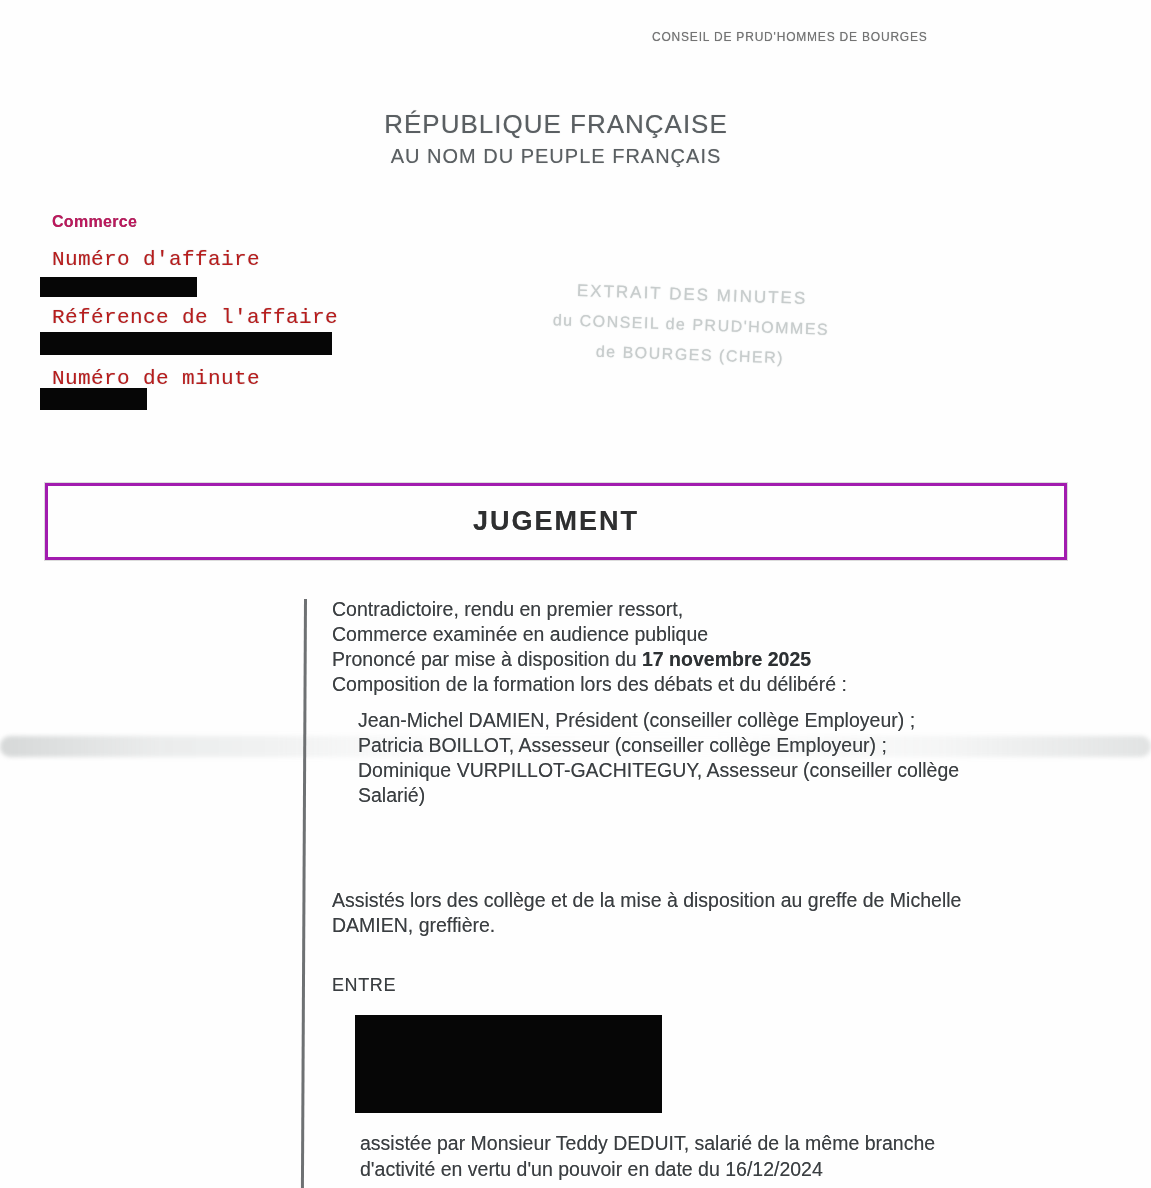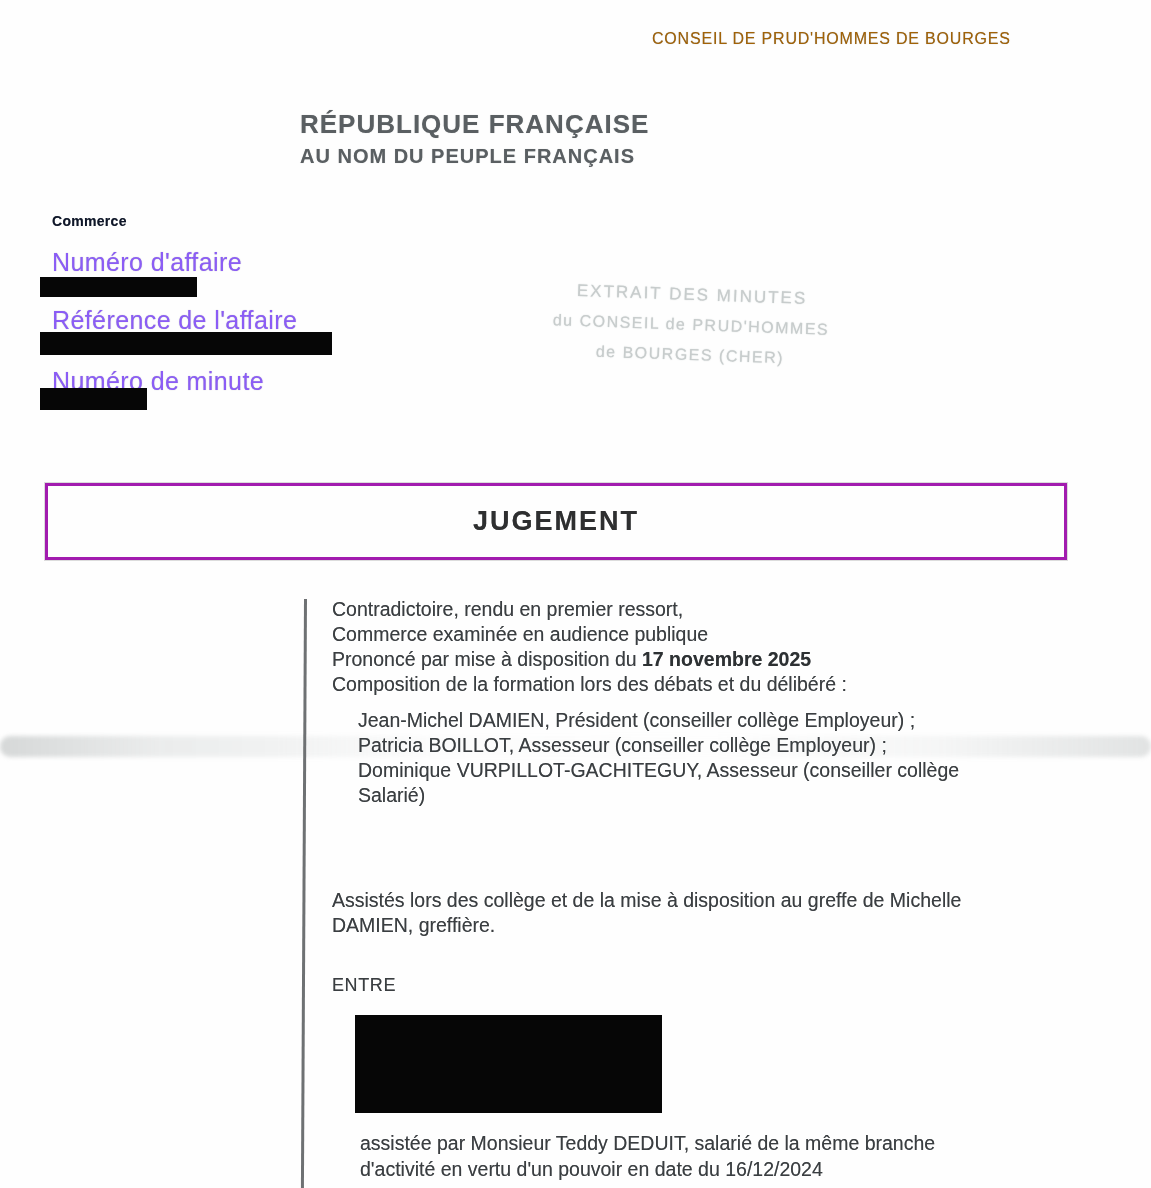--- a/index.html
+++ b/index.html
@@ -8,43 +8,43 @@
     position:relative;
     width:1151px;height:1188px;
     background:#fefefe;
     overflow:hidden;
     font-family:"Liberation Sans","DejaVu Sans",sans-serif;
     color:#3a3e41;
   }
   
   .court-header{
     position:absolute;left:652px;top:30px;width:440px;
-    font-size:16px;letter-spacing:0.8px;color:#a16207;
+    font-size:12px;letter-spacing:0.8px;color:#737373;
     text-shadow:0 0 0.7px rgba(77,82,84,.55);
     white-space:nowrap;
   }
   .masthead{
     position:absolute;left:300px;top:108px;width:512px;
-    color:#5a5f62;
+    text-align:center;color:#5a5f62;
     text-shadow:0 0 0.7px rgba(90,95,98,.5);
-    font-weight:bold;
   }
   .masthead .l1{font-size:26px;letter-spacing:1px;line-height:33px;}
   .masthead .l2{font-size:20px;letter-spacing:1px;line-height:31px;}
   
   .section-title{
     position:absolute;left:52px;top:213px;
-    font-size:14px;font-weight:bold;color:#0f172a;letter-spacing:.3px;
+    font-size:16px;font-weight:bold;color:#be185d;letter-spacing:.3px;
     text-shadow:0 0 .6px rgba(47,51,54,.6);
   }
   .field-label{
     position:absolute;left:52px;
-    font-size:25px;color:#8b5cf6;letter-spacing:.4px;
+    font-size:21px;color:#b91c1c;letter-spacing:.4px;
     text-shadow:0 0 1px rgba(163,168,170,.8);
     white-space:nowrap;
+    font-family:Liberation Mono, monospace;
   }
   .lbl-1{top:248px;} .lbl-2{top:306px;} .lbl-3{top:367px;}
   .redact{position:absolute;background:#060606;}
   .bar-1{left:40px;top:277px;width:157px;height:20px;}
   .bar-2{left:40px;top:332px;width:292px;height:23px;}
   .bar-3{left:40px;top:388px;width:107px;height:22px;}
   
   .stamp{
     position:absolute;left:546px;top:280px;width:290px;
     text-align:center;color:#c7cccc;

